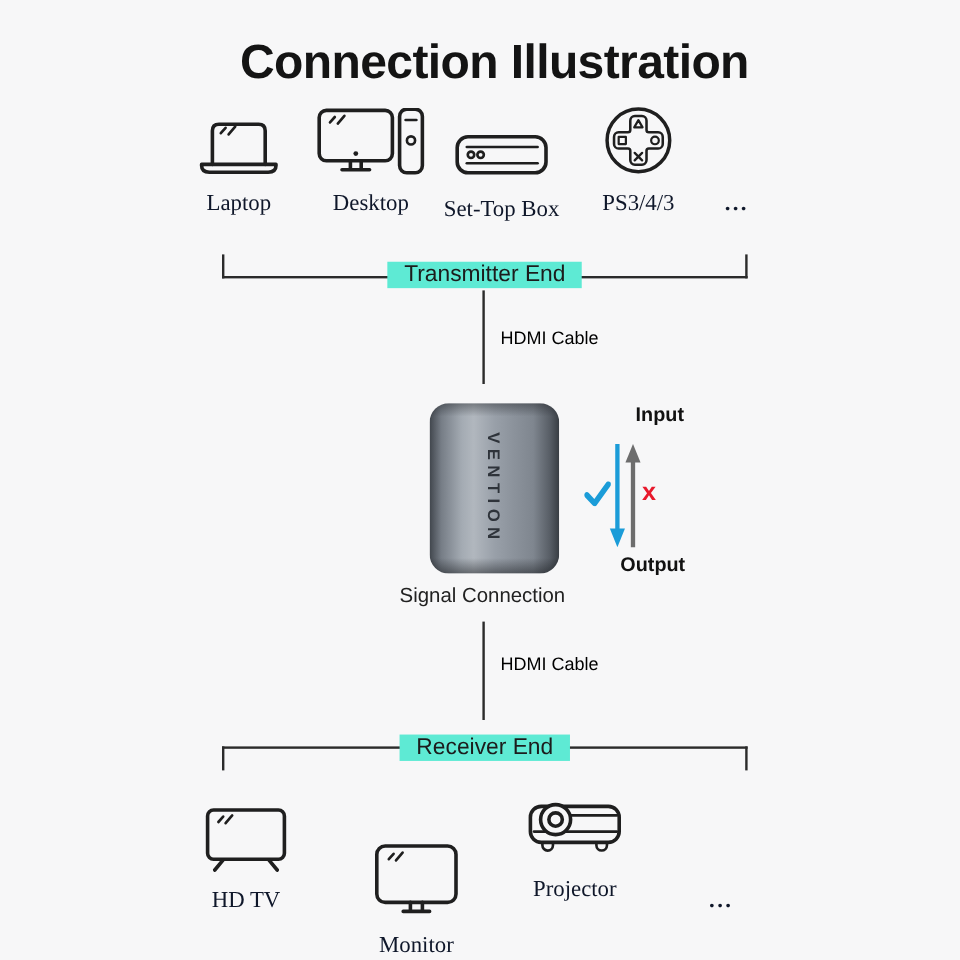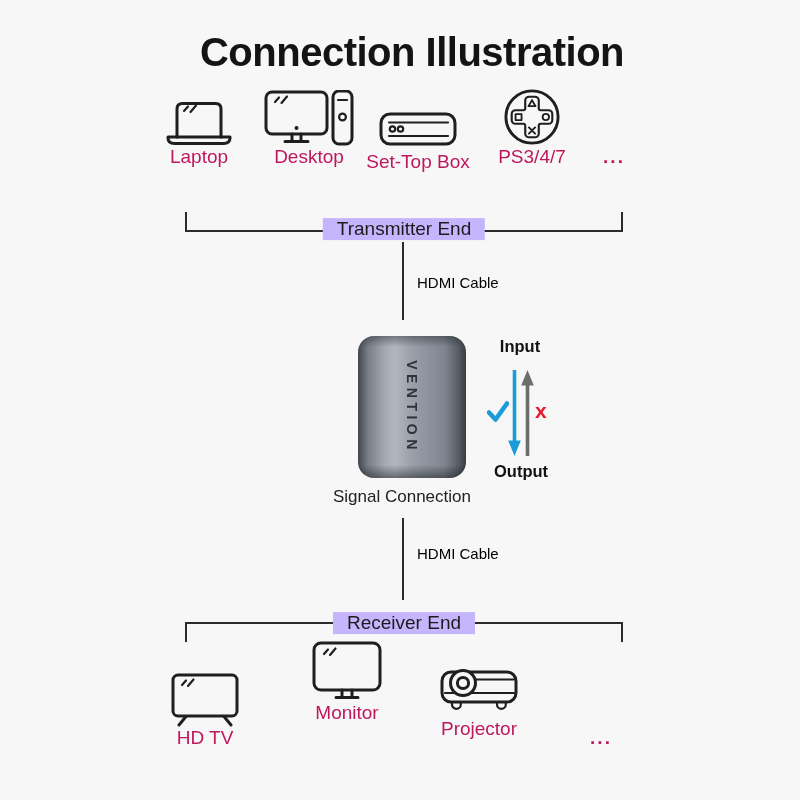--- a/index.html
+++ b/index.html
@@ -8,53 +8,53 @@
     font-family:"Liberation Sans",sans-serif;color:#1a1a1a;overflow:hidden;
   }
   .abs{position:absolute;}
   .page-title{
     position:absolute;left:0;top:18px;width:800px;text-align:center;margin:12px;
     font-size:40px;font-weight:800;letter-spacing:-0.5px;color:#141414;
   }
   
   .dev{position:absolute;display:flex;flex-direction:column;align-items:center;}
   .icon-box{display:flex;align-items:flex-end;justify-content:center;}
-  .dev-label{font-size:19px;font-weight:500;color:#be185d;white-space:nowrap;}
+  .dev-label{margin-top:13px;font-size:19px;font-weight:500;color:#0f172a;white-space:nowrap;font-family:Liberation Serif, serif;}
   .dots-label{font-size:19px;font-weight:700;letter-spacing:2px;}
   svg.icn{display:block;}
   .stroke{fill:none;stroke:#1f1f1f;stroke-width:3;stroke-linecap:round;stroke-linejoin:round;}
   .stroke-thin{fill:none;stroke:#1f1f1f;stroke-width:2.2;stroke-linecap:round;stroke-linejoin:round;}
   .fillk{fill:#1f1f1f;stroke:none;}
   
   .bracket{position:absolute;left:185px;width:434px;height:18px;}
   .bracket-up{border-left:2px solid #2b2b2b;border-right:2px solid #2b2b2b;border-bottom:2px solid #2b2b2b;}
   .bracket-down{border-left:2px solid #2b2b2b;border-right:2px solid #2b2b2b;border-top:2px solid #2b2b2b;}
   .bracket-label{
-    position:absolute;left:50%;background:#c4b5fd;padding:0 14px;white-space:nowrap;
+    position:absolute;left:50%;background:#5eead4;padding:0 14px;white-space:nowrap;
     font-size:19px;font-weight:500;color:#1c1c1c;
   }
   .bracket-up .bracket-label{bottom:0;transform:translate(-50%,46%);}
   .bracket-down .bracket-label{top:0;transform:translate(-50%,-54%);}
   
   .vline{position:absolute;left:402px;width:2px;background:#2b2b2b;}
   .cable-label{position:absolute;left:417px;font-size:15px;color:#000000;white-space:nowrap;}
   
   .amp{
     position:absolute;left:358px;top:336px;width:108px;height:142px;border-radius:16px;
     background:
       linear-gradient(180deg, rgba(18,20,24,.38) 0px, rgba(18,20,24,0) 11px, rgba(18,20,24,0) calc(100% - 13px), rgba(10,12,15,.45) 100%),
       linear-gradient(90deg,#41464d 0%,#767d86 9%,#a4abb3 25%,#b1b7be 34%,#99a0a9 50%,#8c939c 64%,#7f868f 80%,#575d65 93%,#383d43 100%);
   }
   .amp-brand{
     position:absolute;left:50%;top:50%;transform:translate(-50%,-50%) rotate(90deg);
     font-size:14px;font-weight:700;letter-spacing:4.5px;color:#2e333a;white-space:nowrap;
   }
   .amp-caption{position:absolute;left:302px;top:487px;width:200px;text-align:center;font-size:17px;color:#222;}
   
-  .io-label{position:absolute;width:100px;text-align:center;font-size:16.5px;font-weight:700;color:#111;}
+  .io-label{position:absolute;width:100px;text-align:right;font-size:16.5px;font-weight:700;color:#111;}
   .xmark{position:absolute;left:535px;top:400px;font-size:21px;line-height:1;font-weight:900;color:#e8192c;}
 </style>
 </head>
 <body>
 
 <div class="canvas">
 
   <h1 class="page-title">Connection Illustration</h1>
 
   <div class="dev" style="left:144px;top:88px;width:110px;">
@@ -100,21 +100,21 @@
     <div class="icon-box" style="height:58px;">
       <svg class="icn" width="58" height="58" viewBox="0 0 60 60">
         <circle class="stroke" cx="30" cy="30" r="27"></circle>
         <path class="stroke-thin" d="M23,13 a4,4 0 0 1 4,-4 h6 a4,4 0 0 1 4,4 v8 a2,2 0 0 0 2,2 h8 a4,4 0 0 1 4,4 v6 a4,4 0 0 1 -4,4 h-8 a2,2 0 0 0 -2,2 v8 a4,4 0 0 1 -4,4 h-6 a4,4 0 0 1 -4,-4 v-8 a2,2 0 0 0 -2,-2 h-8 a4,4 0 0 1 -4,-4 v-6 a4,4 0 0 1 4,-4 h8 a2,2 0 0 0 2,-2 z"></path>
         <path class="stroke-thin" style="stroke-width:1.9" d="M30,12.5 L33.6,18.8 H26.4 Z"></path>
         <rect class="stroke-thin" style="stroke-width:1.9" x="13" y="27" width="6.2" height="6.2"></rect>
         <circle class="stroke-thin" style="stroke-width:1.9" cx="44.3" cy="30" r="3.3"></circle>
         <path class="stroke-thin" style="stroke-width:2" d="M26.8,40.8 L33.2,47.2 M33.2,40.8 L26.8,47.2"></path>
       </svg>
     </div>
-    <div class="dev-label">PS3/4/7</div>
+    <div class="dev-label">PS3/4/3</div>
   </div>
 
   <div class="dev" style="left:574px;top:88px;width:80px;">
     <div class="icon-box" style="height:58px;"></div>
     <div class="dev-label dots-label">...</div>
   </div>
 
   <div class="bracket bracket-up" style="top:212px;">
     <span class="bracket-label">Transmitter End</span>
   </div>
@@ -159,21 +159,21 @@
     <div class="icon-box" style="height:62px;">
       <svg class="icn" width="70" height="54" viewBox="0 0 70 54">
         <rect class="stroke" x="3" y="2" width="64" height="41" rx="5"></rect>
         <path class="stroke-thin" d="M12,12 L16,7.5 M18,13 L23.5,6.5"></path>
         <path class="stroke" d="M16,43.5 L9,52 M54,43.5 L61,52"></path>
       </svg>
     </div>
     <div class="dev-label">HD TV</div>
   </div>
 
-  <div class="dev" style="left:292px;top:640px;width:110px;align-items:center;">
+  <div class="dev" style="left:292px;top:702px;width:110px;align-items:center;">
     <div class="icon-box" style="height:62px;">
       <svg class="icn" width="70" height="61" viewBox="0 0 70 61">
         <rect class="stroke" x="2" y="2" width="66" height="47" rx="7"></rect>
         <path class="stroke-thin" d="M12,13 L16,8.5 M18,14 L23.5,7.5"></path>
         <path class="stroke" d="M30,49 V55 M40,49 V55 M24,56.5 H46"></path>
       </svg>
     </div>
     <div class="dev-label">Monitor</div>
   </div>
 

